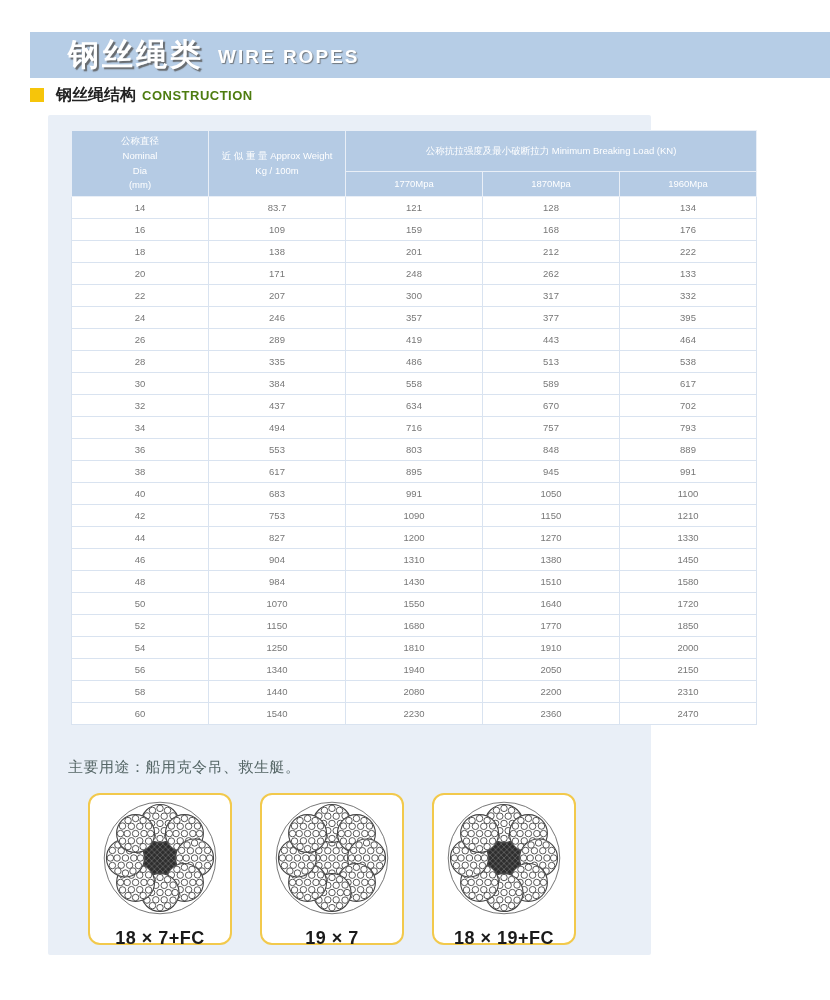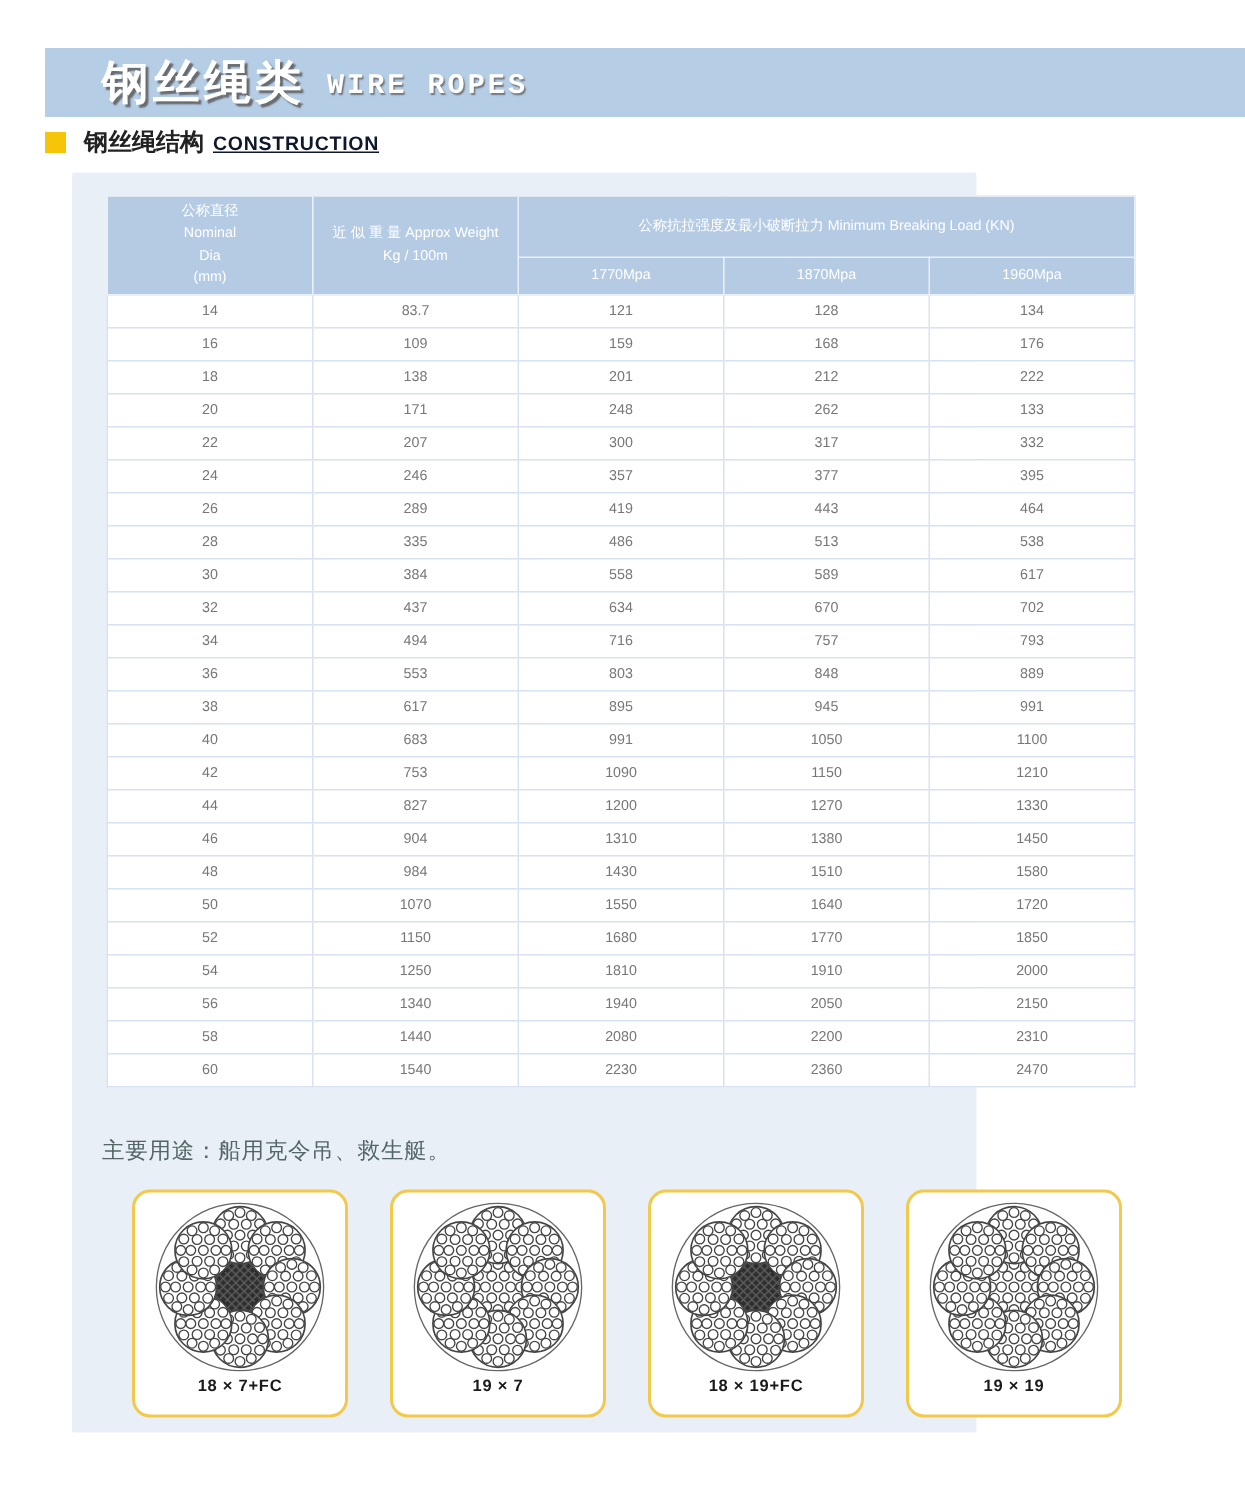--- a/index.html
+++ b/index.html
@@ -4,39 +4,39 @@
 <style>
   html,body{margin:0;padding:0;}
   body{
     width:830px;height:1000px;position:relative;background:#ffffff;
     font-family:"Liberation Sans","DejaVu Sans",sans-serif;
     -webkit-font-smoothing:antialiased;
   }
   
   .title-bar{
     position:absolute;left:30px;top:32px;right:0;height:46px;
-    background:#b6cde6;display:flex;align-items:center;padding-left:38px;font-family:Liberation Mono, monospace;
+    background:#b6cde6;display:flex;align-items:center;padding-left:38px;
   }
   .title-cn{
     font-size:31px;font-weight:bold;color:#ffffff;letter-spacing:3px;
     text-shadow:2px 2px 1px rgba(90,90,90,.85);
   }
   .title-en{
     font-size:19px;font-weight:bold;color:#ffffff;letter-spacing:2px;
     margin-left:14px;margin-top:3px;
     text-shadow:1px 1px 1px rgba(90,90,90,.75);
   }
   
   .section-heading{
     position:absolute;left:30px;top:86px;height:18px;
     display:flex;align-items:center;
   }
   .bullet{width:14px;height:14px;background:#f6c50a;flex:0 0 auto;}
   .section-cn{font-size:16px;font-weight:bold;color:#222;margin-left:12px;}
-  .section-en{font-size:13px;font-weight:bold;color:#0f172a;margin-left:6px;letter-spacing:.5px;text-decoration:underline;}
+  .section-en{font-size:13px;font-weight:bold;color:#4d7c0f;margin-left:6px;letter-spacing:.5px;}
   
   .panel{
     position:absolute;left:48px;top:115px;width:603px;height:840px;
     background:#e9eff7;border-radius:2px;
   }
   
   table.specs{
     position:absolute;left:23px;top:15px;width:686px;
     border-collapse:collapse;table-layout:fixed;
   }
@@ -62,21 +62,21 @@
     position:absolute;left:40px;top:678px;display:flex;gap:28px;
   }
   .card{
     width:144px;height:152px;background:#ffffff;
     border:2px solid #f2c94c;border-radius:12px;
     display:flex;flex-direction:column;align-items:center;
     box-sizing:border-box;padding-top:5px;
   }
   .card svg{flex:0 0 auto;}
   .card-label{
-    font-size:11px;font-weight:bold;color:#1a1a1a;margin-top:2px;
+    font-size:18px;font-weight:bold;color:#1a1a1a;margin-top:12px;
     letter-spacing:.5px;
   }
 </style>
 </head>
 <body>
 
 <svg width="0" height="0" style="position:absolute" aria-hidden="true">
   <defs>
     <pattern id="corehatch" width="5" height="5" patternUnits="userSpaceOnUse">
       <rect width="5" height="5" fill="#2e2e2e"></rect>
@@ -355,24 +355,16 @@
 
       <div class="card">
         <svg width="116" height="116" viewBox="-52 -52 104 104">
           <circle r="50" fill="#ffffff" stroke="#666" stroke-width="0.8"></circle>
           <use href="#fibercore"></use>
           <use href="#ring8strands"></use>
         </svg>
         <div class="card-label">18 × 19+FC</div>
       </div>
 
-      <div class="card">
-        <svg width="116" height="116" viewBox="-52 -52 104 104">
-          <circle r="50" fill="#ffffff" stroke="#666" stroke-width="0.8"></circle>
-          <use href="#strand19"></use>
-          <use href="#ring8strands"></use>
-        </svg>
-        <div class="card-label">19 × 19</div>
-      </div>
 
     </div>
   </div>
 </div>
 
 </body></html>

